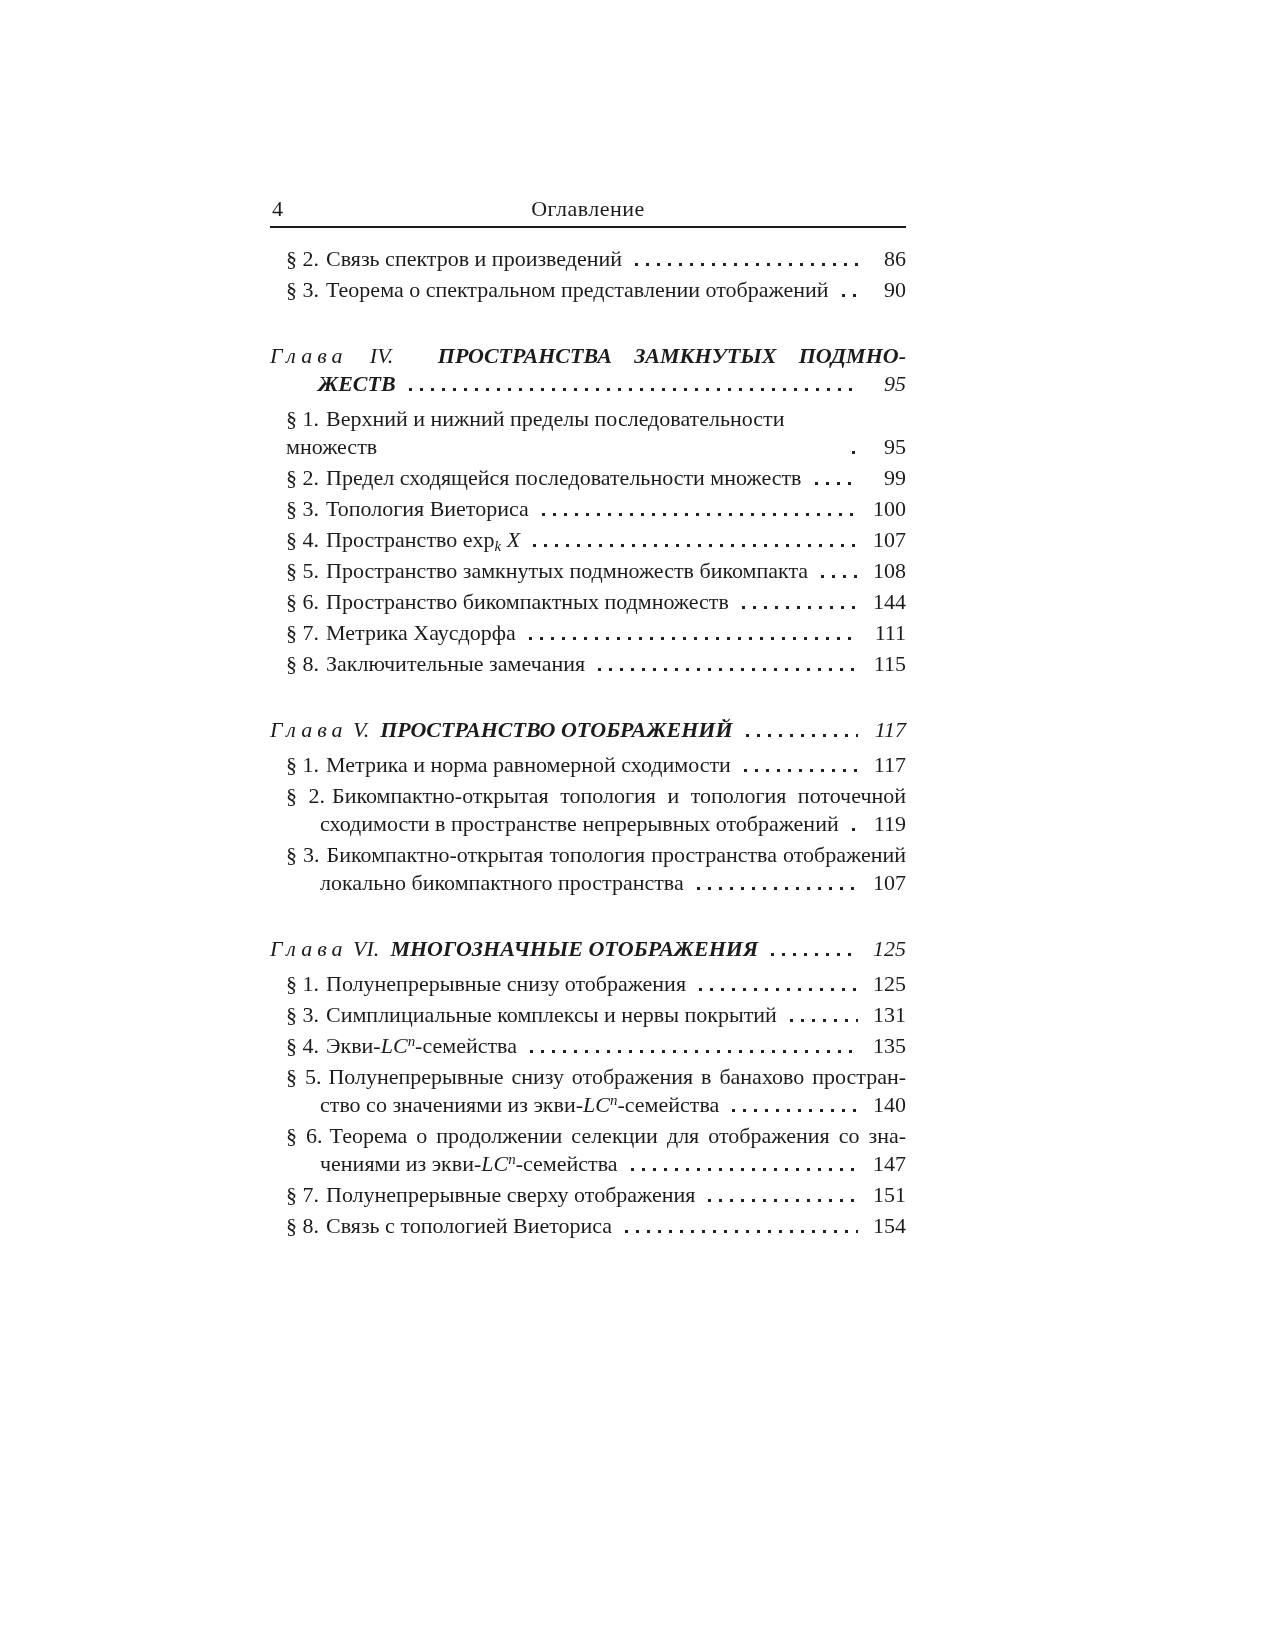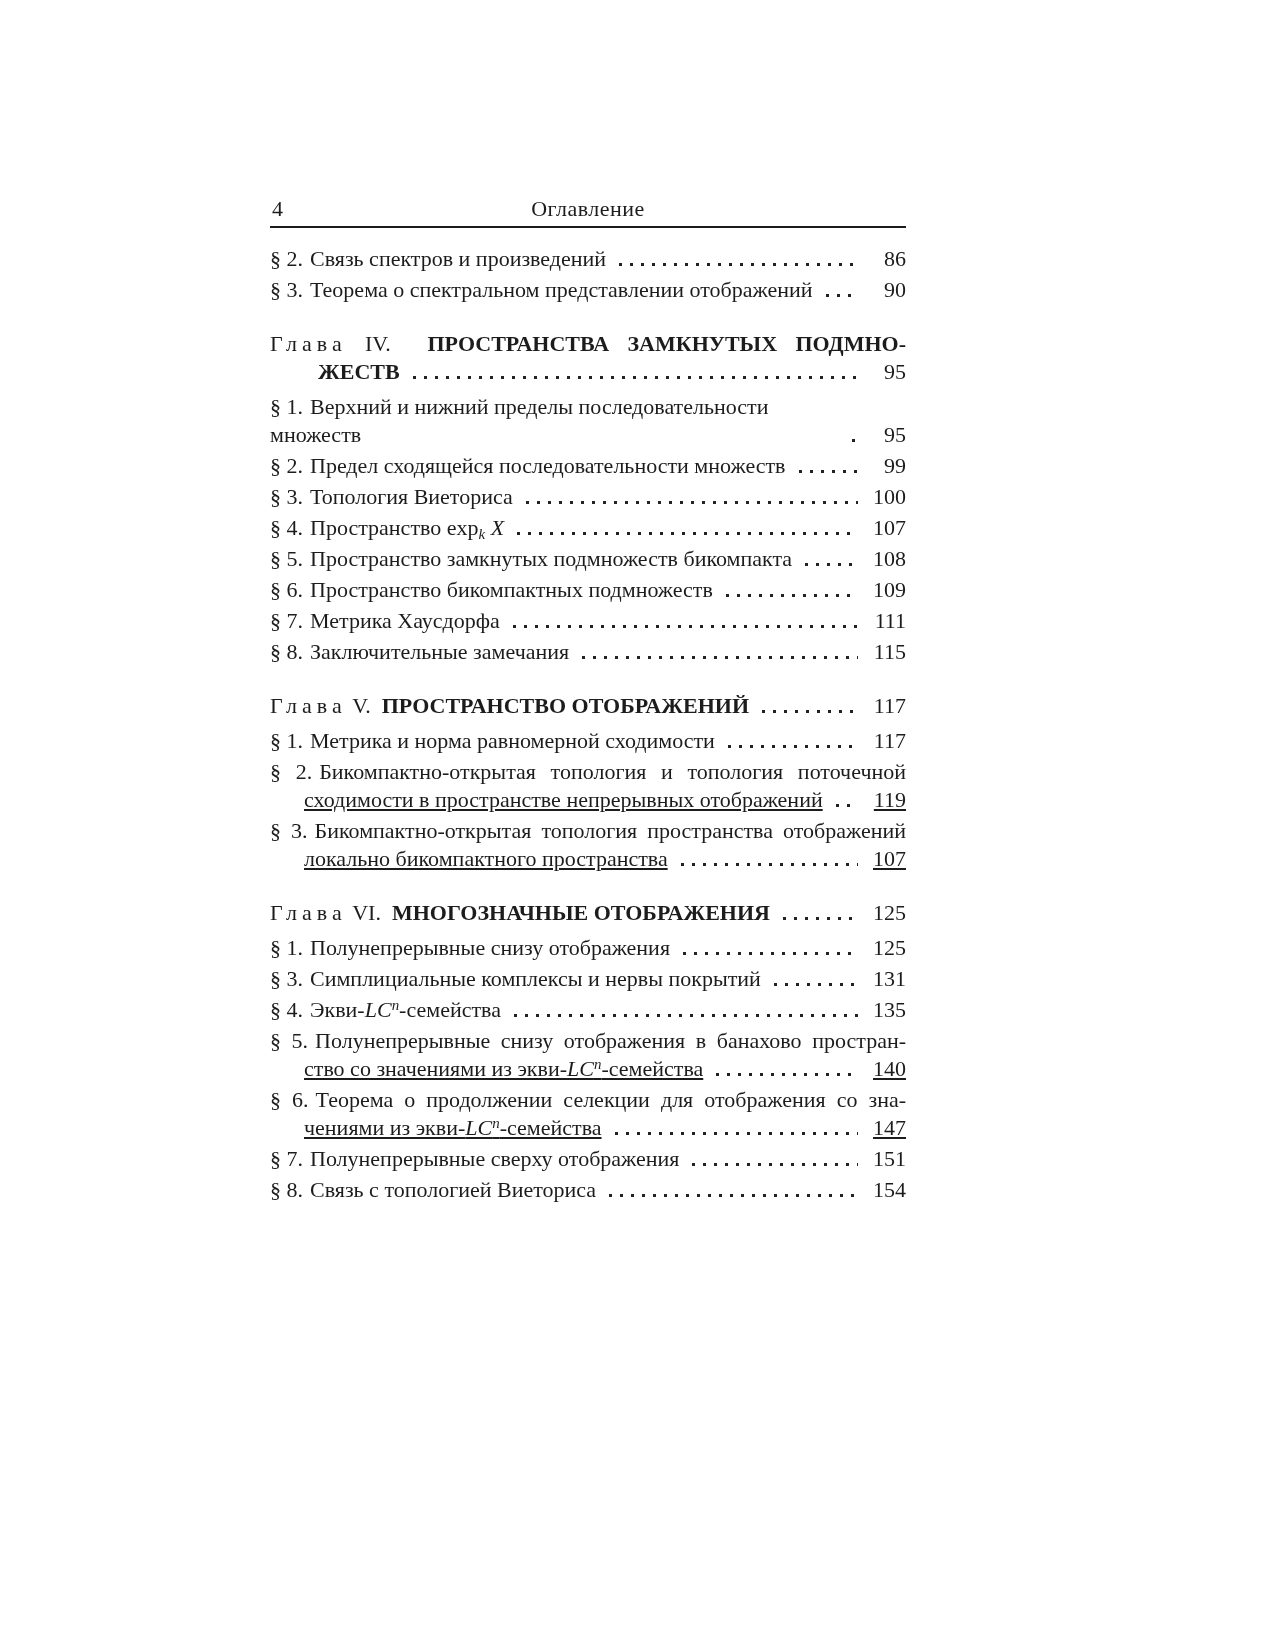--- a/index.html
+++ b/index.html
@@ -29,24 +29,24 @@
     text-align: center; 
     letter-spacing: 0.5px;
   }
   .rule { border-bottom: 2px solid #1c1c1c; }
   .toc {
     margin-top: 17px;
     font-size: 22px;
     line-height: 28px;
   }
   .entry { margin: 3px 0; }
-  .entry.section { margin-left: 0; }
-  .entry.chapter { margin-top: 26px; margin-bottom: 7px; }
+  .entry.section { margin-left: 16px; }
+  .entry.chapter { margin-top: 38px; margin-bottom: 7px; font-style: italic; }
   .line.just { text-align: justify; text-align-last: justify; }
-  .section .cont { padding-left: 34px; text-decoration: underline; }
+  .section .cont { padding-left: 34px; }
   .chapter .cont { padding-left: 48px; }
   .lastrow { display: flex; align-items: flex-end; }
   .lastrow .txt { flex: 0 1 auto; }
   .dots {
     flex: 1 0 10px;
     height: 7px;
     margin: 0 4px 5px 9px;
     background-image: radial-gradient(circle, #222222 1.6px, rgba(0,0,0,0) 1.9px);
     background-size: 11px 7px;
     background-repeat: repeat-x;
@@ -124,21 +124,21 @@
         <div class="line lastrow">
           <span class="txt"><span class="prefix">§ 5.</span>Пространство замкнутых подмножеств бикомпакта</span>
           <span class="dots"></span>
           <span class="pageno">108</span>
         </div>
       </div>
       <div class="entry section">
         <div class="line lastrow">
           <span class="txt"><span class="prefix">§ 6.</span>Пространство бикомпактных подмножеств</span>
           <span class="dots"></span>
-          <span class="pageno">109</span>
+          <span class="pageno">144</span>
         </div>
       </div>
       <div class="entry section">
         <div class="line lastrow">
           <span class="txt"><span class="prefix">§ 7.</span>Метрика Хаусдорфа</span>
           <span class="dots"></span>
           <span class="pageno">111</span>
         </div>
       </div>
       <div class="entry section">

